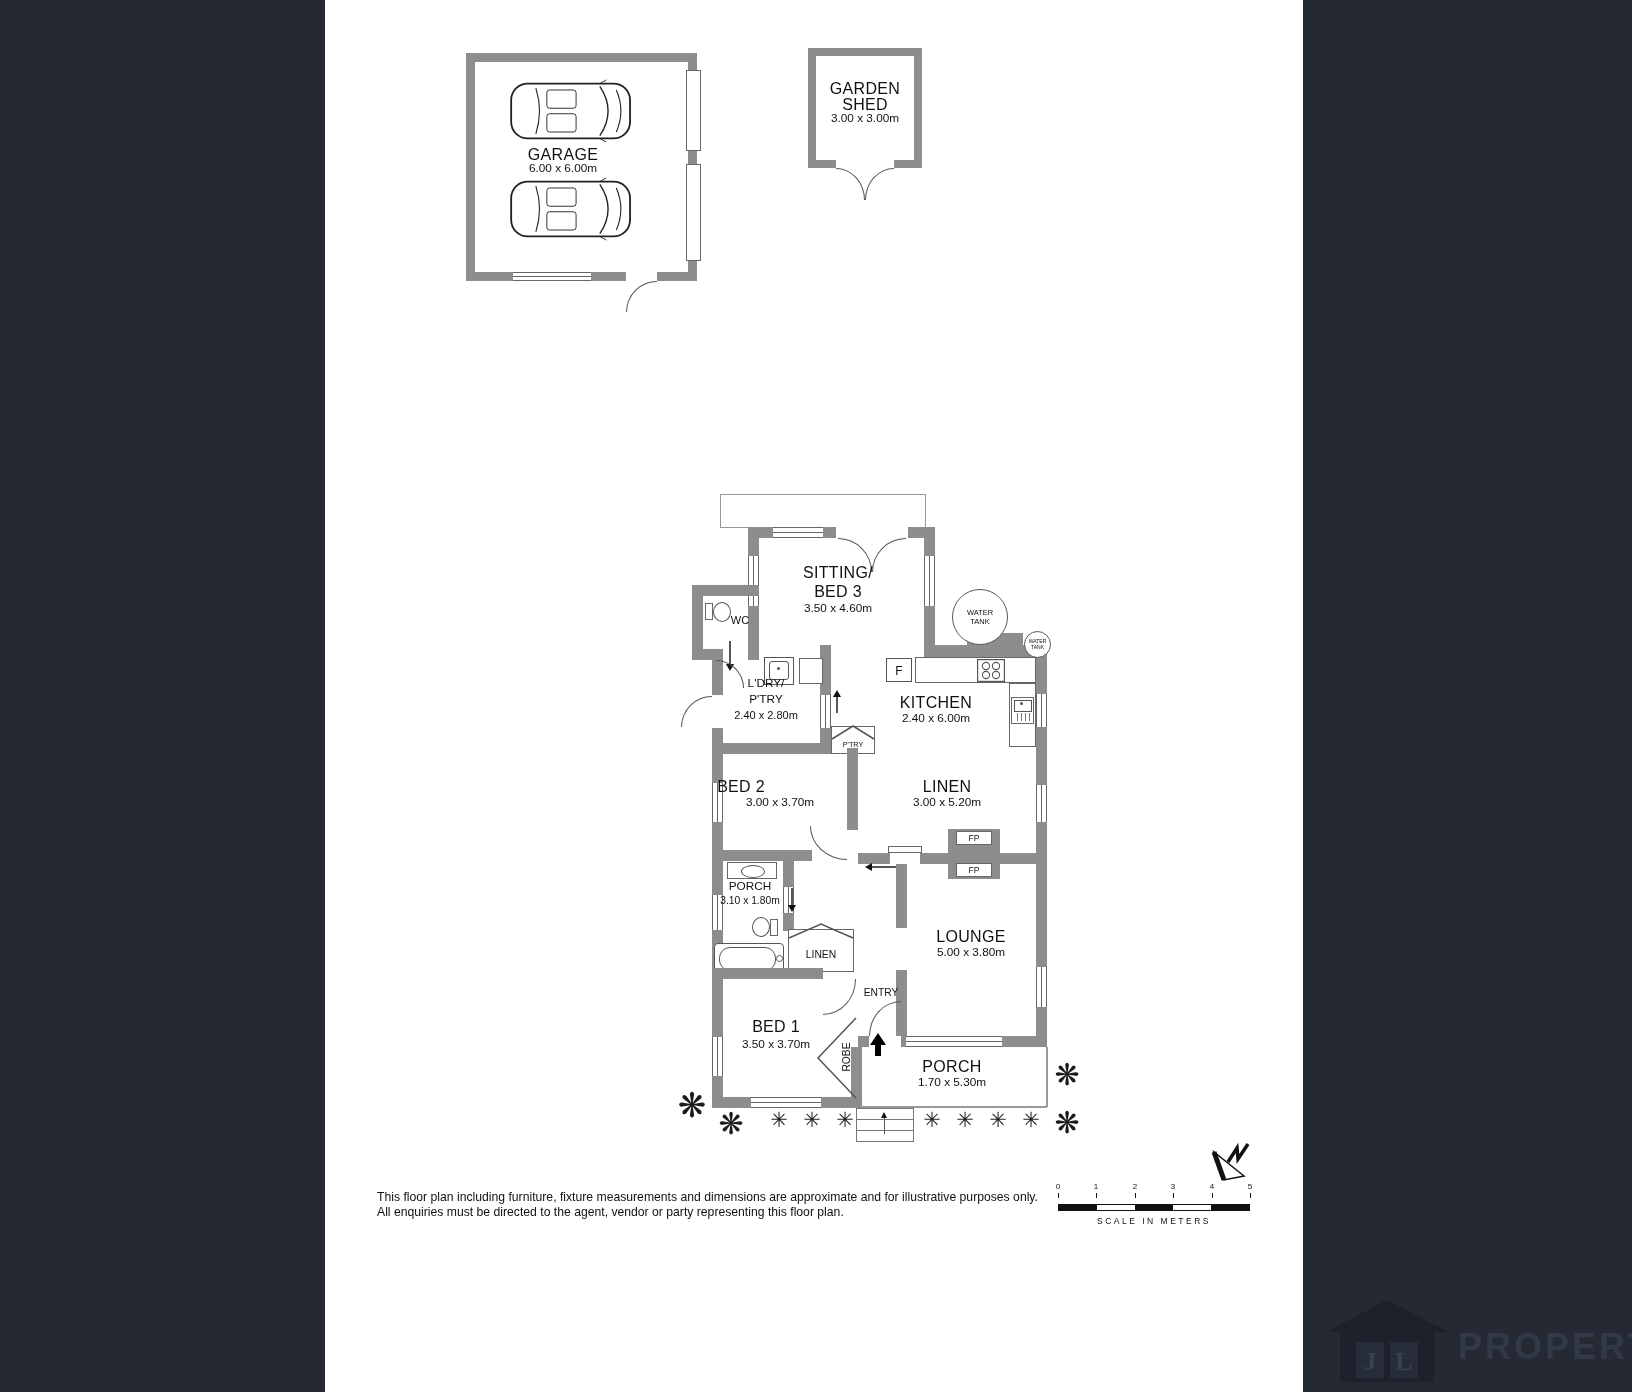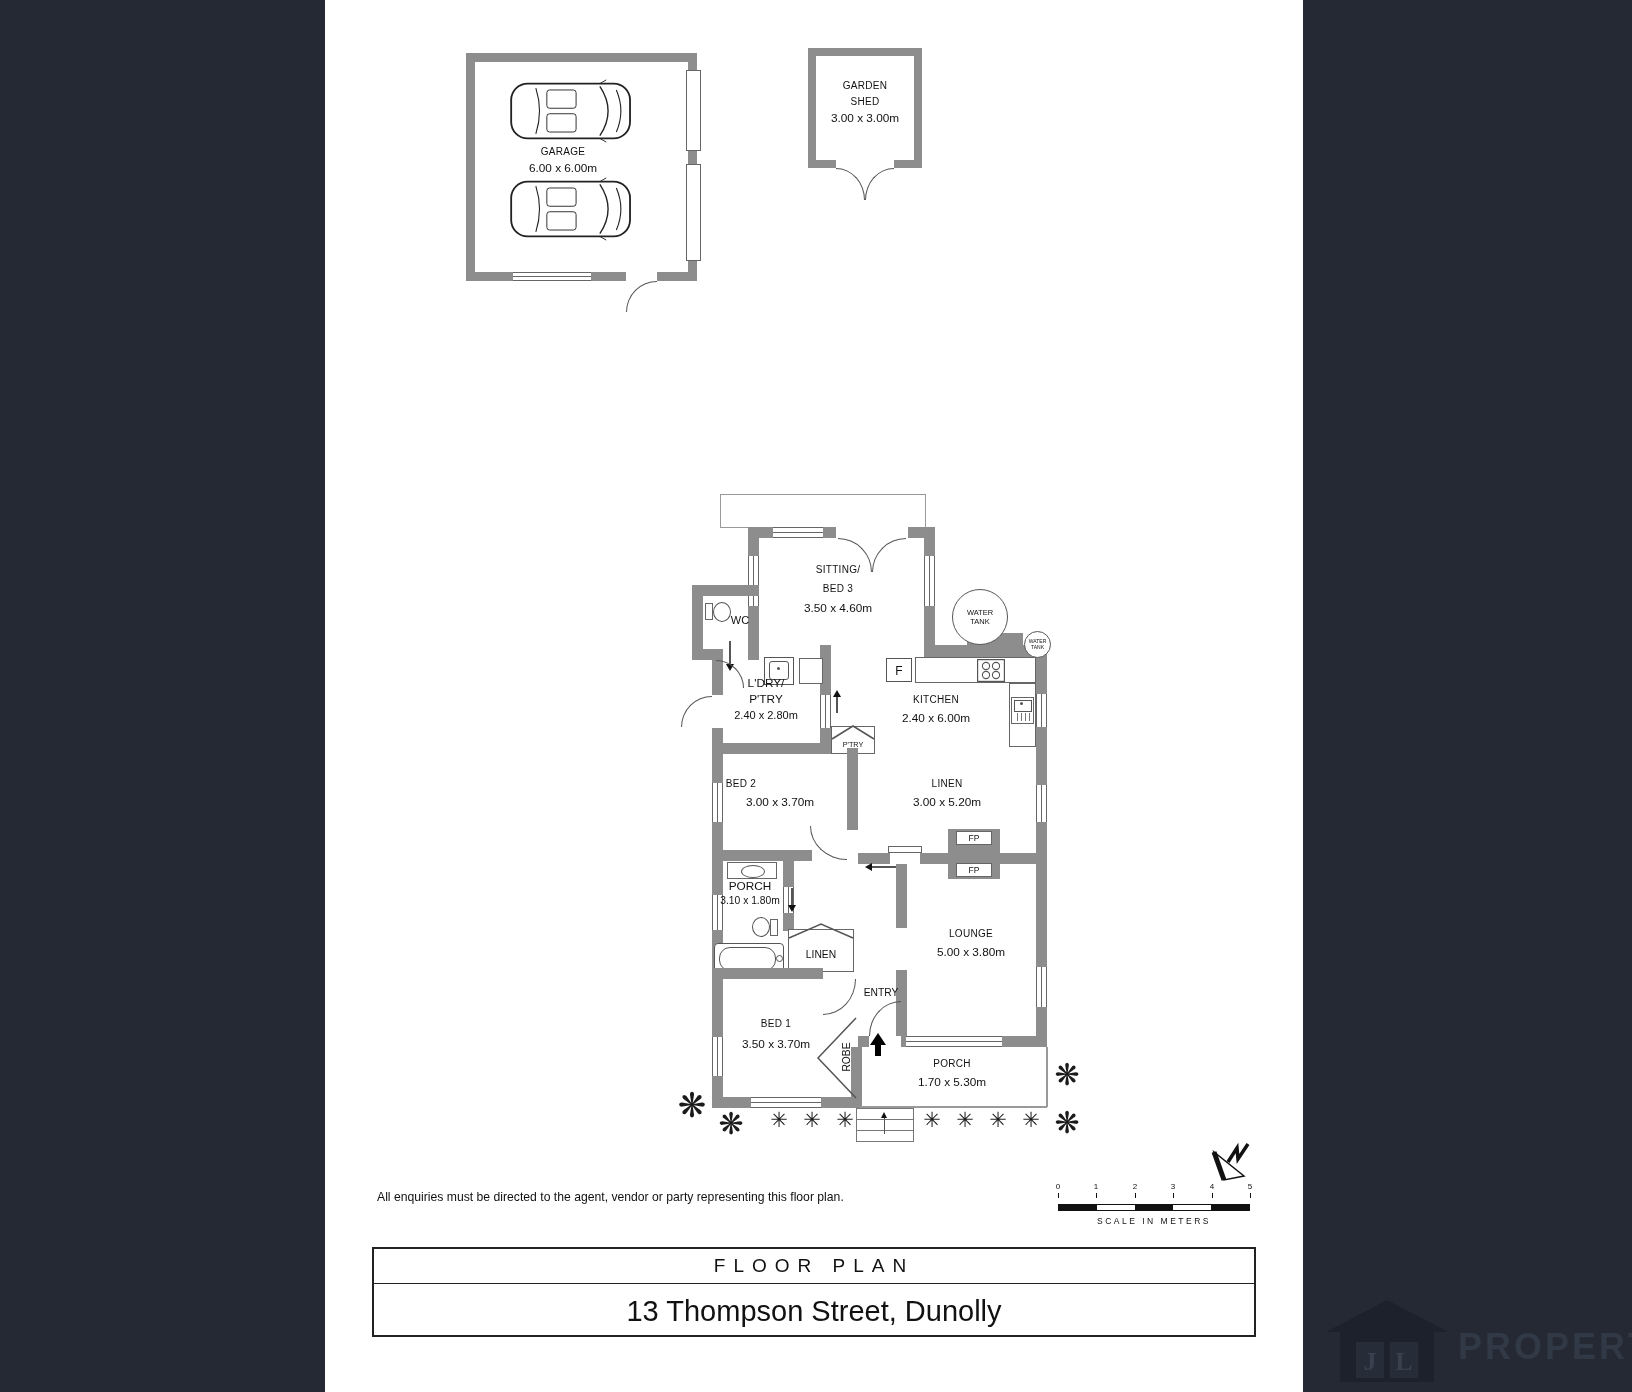--- a/index.html
+++ b/index.html
@@ -22,21 +22,21 @@
   .arc.tl{border-top-left-radius:100% 100%;border-top-width:1.5px;border-left-width:1.5px;}
   .arc.br{border-bottom-right-radius:100% 100%;border-bottom-width:1.5px;border-right-width:1.5px;}
   .arc.bl{border-bottom-left-radius:100% 100%;border-bottom-width:1.5px;border-left-width:1.5px;}
   
   .box{position:absolute;background:#fff;border:1px solid #666;box-sizing:border-box;}
   .box2{position:absolute;background:#fff;border:1.5px solid #555;box-sizing:border-box;}
   .line{position:absolute;background:#555;}
   .thin{position:absolute;background:#999;}
   
   .lbl{position:absolute;transform:translateX(-50%);text-align:center;white-space:nowrap;color:#111;line-height:1;}
-  .s14{font-size:10px;letter-spacing:.3px;}
+  .s14{font-size:16px;letter-spacing:.3px;}
   .s12{font-size:11.8px;}
   .s11{font-size:11px;}
   .s10{font-size:10.3px;}
   .s7{font-size:7.3px;}
   
   .ah-down{position:absolute;width:0;height:0;border-left:4px solid transparent;border-right:4px solid transparent;border-top:7px solid #111;}
   .ah-up{position:absolute;width:0;height:0;border-left:4px solid transparent;border-right:4px solid transparent;border-bottom:7px solid #111;}
   .ah-left{position:absolute;width:0;height:0;border-top:4px solid transparent;border-bottom:4px solid transparent;border-right:7px solid #111;}
   .plant{position:absolute;transform:translate(-50%,-50%);color:#1b1b1b;line-height:1;}
   .circle{position:absolute;background:#fff;border:1.5px solid #555;border-radius:50%;box-sizing:border-box;
@@ -298,44 +298,41 @@
     <span class="plant" style="left:1031px;top:1119px;font-size:21px">✳</span>
   </div>
 
   <svg class="abs" style="left:1210px;top:1140px" width="40" height="44" viewBox="0 0 40 44">
     <polygon points="4,12 14,40 34,36" fill="none" stroke="#111" stroke-width="1.5"></polygon>
     <line x1="4" y1="12" x2="14" y2="40" stroke="#111" stroke-width="5"></line>
     <path d="M18 22 L27 8 L28 19 L38 4" fill="none" stroke="#111" stroke-width="3.5"></path>
   </svg>
 
   <div id="disclaimer">
+    <div>This floor plan including furniture, fixture measurements and dimensions are approximate and for illustrative purposes only.</div>
     <div>All enquiries must be directed to the agent, vendor or party representing this floor plan.</div>
   </div>
 
   <div id="scalebar">
     <span class="tick-num" style="left:8px">0</span>
     <span class="tick-num" style="left:46px">1</span>
     <span class="tick-num" style="left:85px">2</span>
     <span class="tick-num" style="left:123px">3</span>
     <span class="tick-num" style="left:162px">4</span>
     <span class="tick-num" style="left:200px">5</span>
     <span class="tick-mark" style="left:8px"></span>
       <span class="tick-mark" style="left:46px"></span>
     <span class="tick-mark" style="left:85px"></span>
       <span class="tick-mark" style="left:123px"></span>
     <span class="tick-mark" style="left:162px"></span>
       <span class="tick-mark" style="left:200px"></span>
     <div id="sbar"></div>
     <div id="scap">SCALE IN METERS</div>
   </div>
 
-  <div id="titlebox">
-    <div class="row1">FLOOR PLAN</div>
-    <div class="row2">13 Thompson Street, Dunolly</div>
-  </div>
 
   <svg class="abs" style="left:1316px;top:1298px" width="142" height="90" viewBox="0 0 142 90">
     <polygon points="71,2 132,34 10,34" fill="#1c212b"></polygon>
     <rect x="24" y="34" width="94" height="50" fill="#1c212b"></rect>
     <rect x="40" y="44" width="28" height="36" fill="#262c38"></rect>
     <rect x="74" y="44" width="28" height="36" fill="#262c38"></rect>
     <text x="54" y="72" text-anchor="middle" font-family="Liberation Serif, serif" font-size="26" font-weight="bold" fill="#39404e">J</text>
     <text x="88" y="72" text-anchor="middle" font-family="Liberation Serif, serif" font-size="26" font-weight="bold" fill="#39404e">L</text>
   </svg>
   <div id="wm-text">PROPERTY</div>

